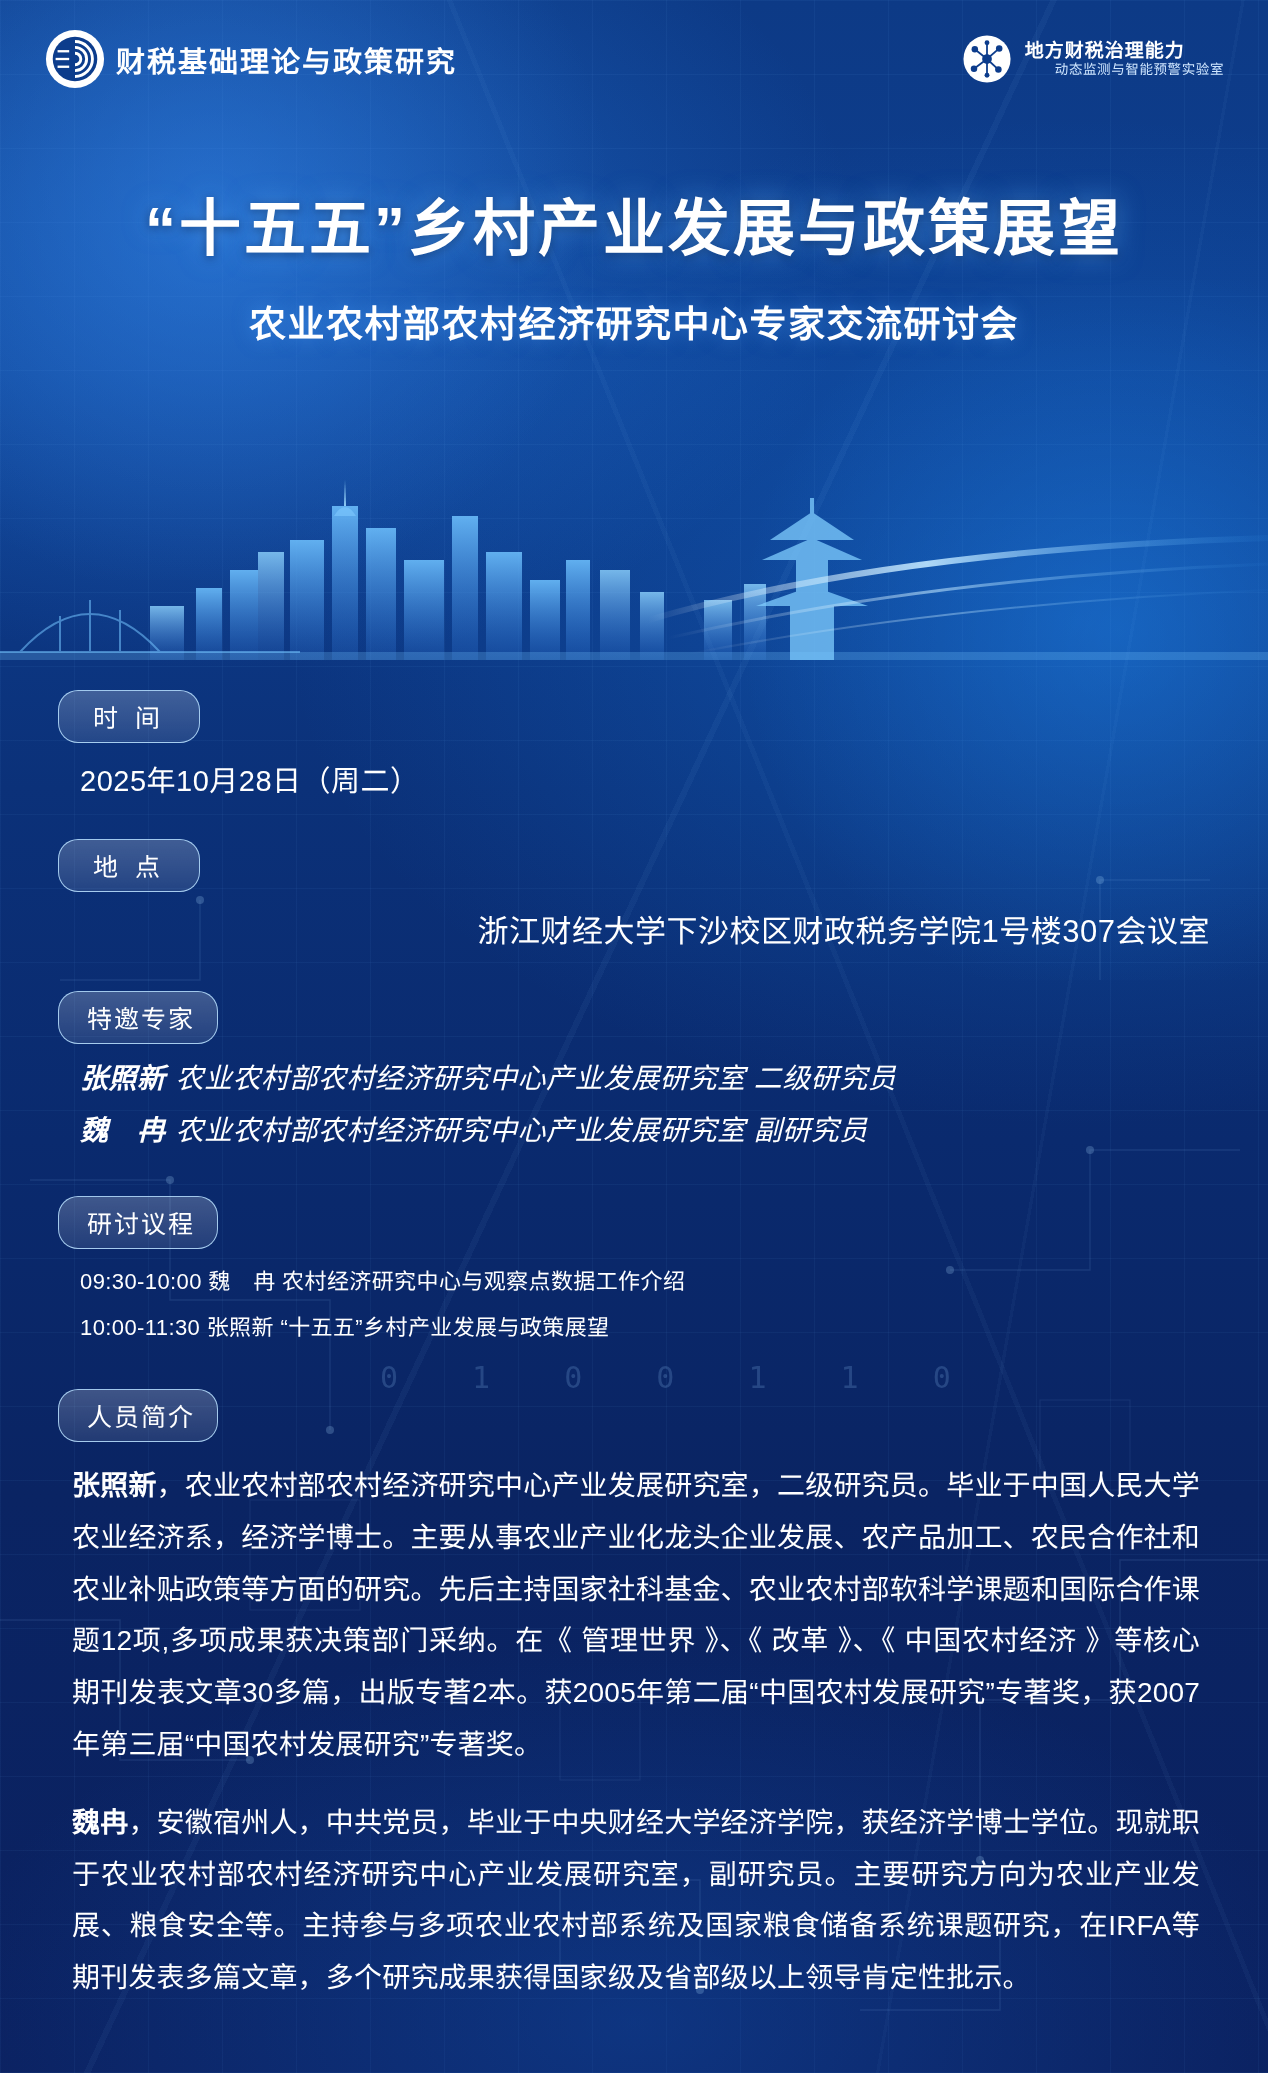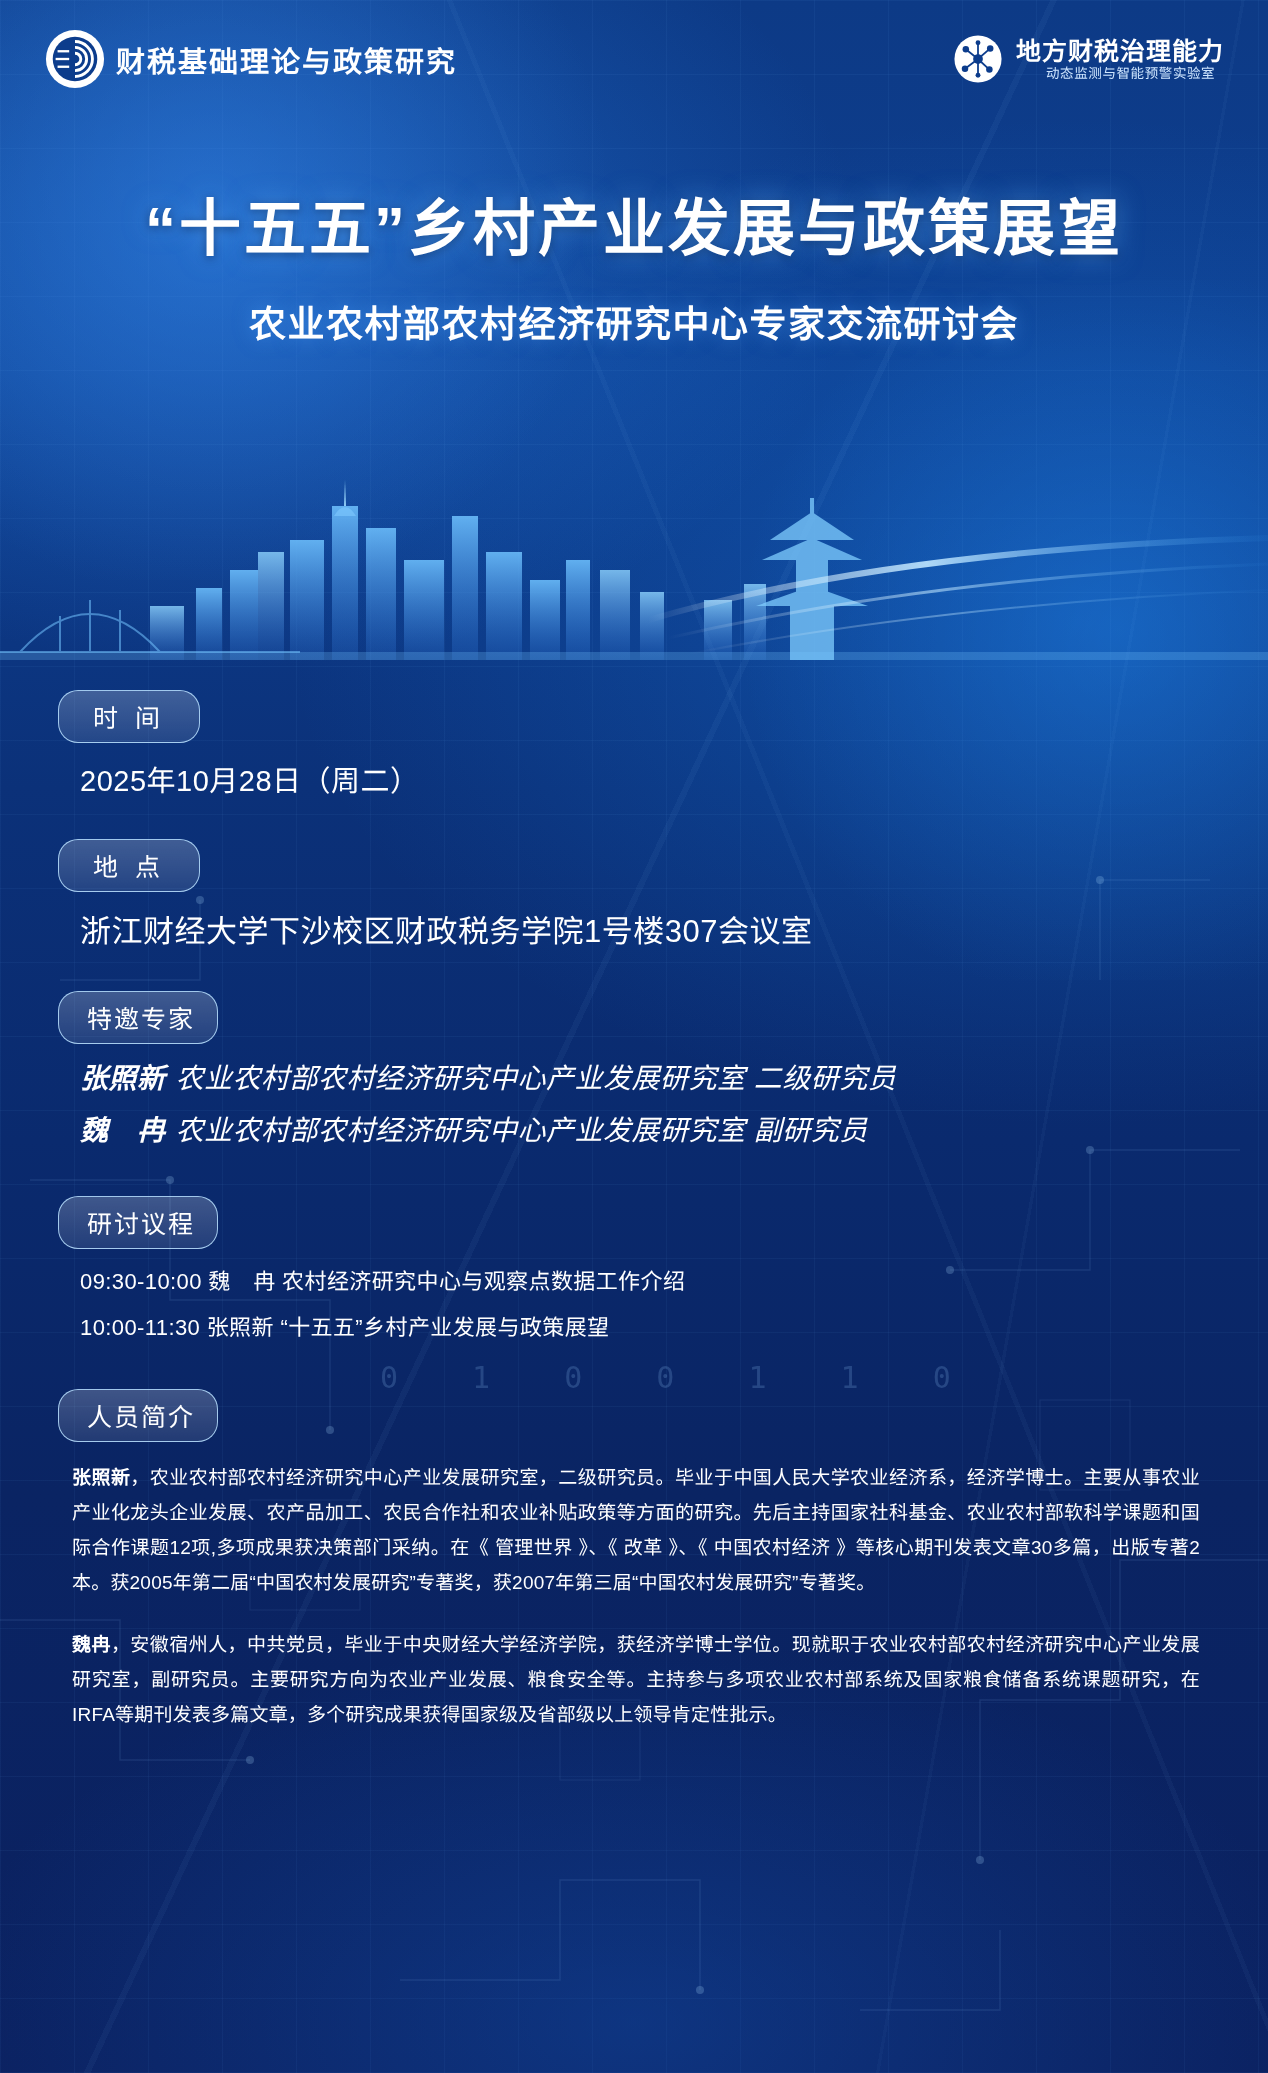--- a/index.html
+++ b/index.html
@@ -117,21 +117,21 @@
     width: 52px; height: 52px;
     flex: 0 0 52px;
   }
   .brand-right .lab-lines {
     display: flex;
     flex-direction: column;
     align-items: flex-start;
     line-height: 1.15;
   }
   .lab-main {
-    font-size: 25px;
+    font-size: 19px;
     font-weight: bold;
     color: #ffffff;
     letter-spacing: 1px;
     white-space: nowrap;
   }
   .lab-sub {
     font-size: 13.5px;
     color: #cfe6ff;
     letter-spacing: 0.6px;
     white-space: nowrap;
@@ -210,21 +210,21 @@
   .tag.wide { letter-spacing: 2px; padding-left: 28px; }
 
   .row { margin-bottom: 26px; }
 
   .value-line {
     color: #ffffff;
     font-size: 29px;
     margin: 14px 0 0 22px;
     letter-spacing: 0.5px;
   }
-  .value-line.big { font-size: 31px; }
+  .value-line.big { font-size: 31px; text-align: right; }
 
   .expert-line {
     color: #ffffff;
     font-size: 28px;
     margin: 12px 0 0 22px;
     letter-spacing: 0.5px;
     font-style: italic;
   }
   .expert-line .nm {
     font-weight: bold;
@@ -233,21 +233,21 @@
 
   .agenda-line {
     color: #ffffff;
     font-size: 22px;
     margin: 14px 0 0 22px;
     letter-spacing: 0.4px;
   }
 
   .bio {
     color: #ffffff;
-    font-size: 19px;
+    font-size: 28px;
     line-height: 1.85;
     margin: 18px 10px 0 14px;
     text-align: justify;
     letter-spacing: 0.2px;
   }
   .bio .nm { font-weight: bold; }
   .bio + .bio { margin-top: 26px; }
 
   .sec-gap-lg { margin-top: 40px; }
   .sec-gap-xl { margin-top: 48px; }

